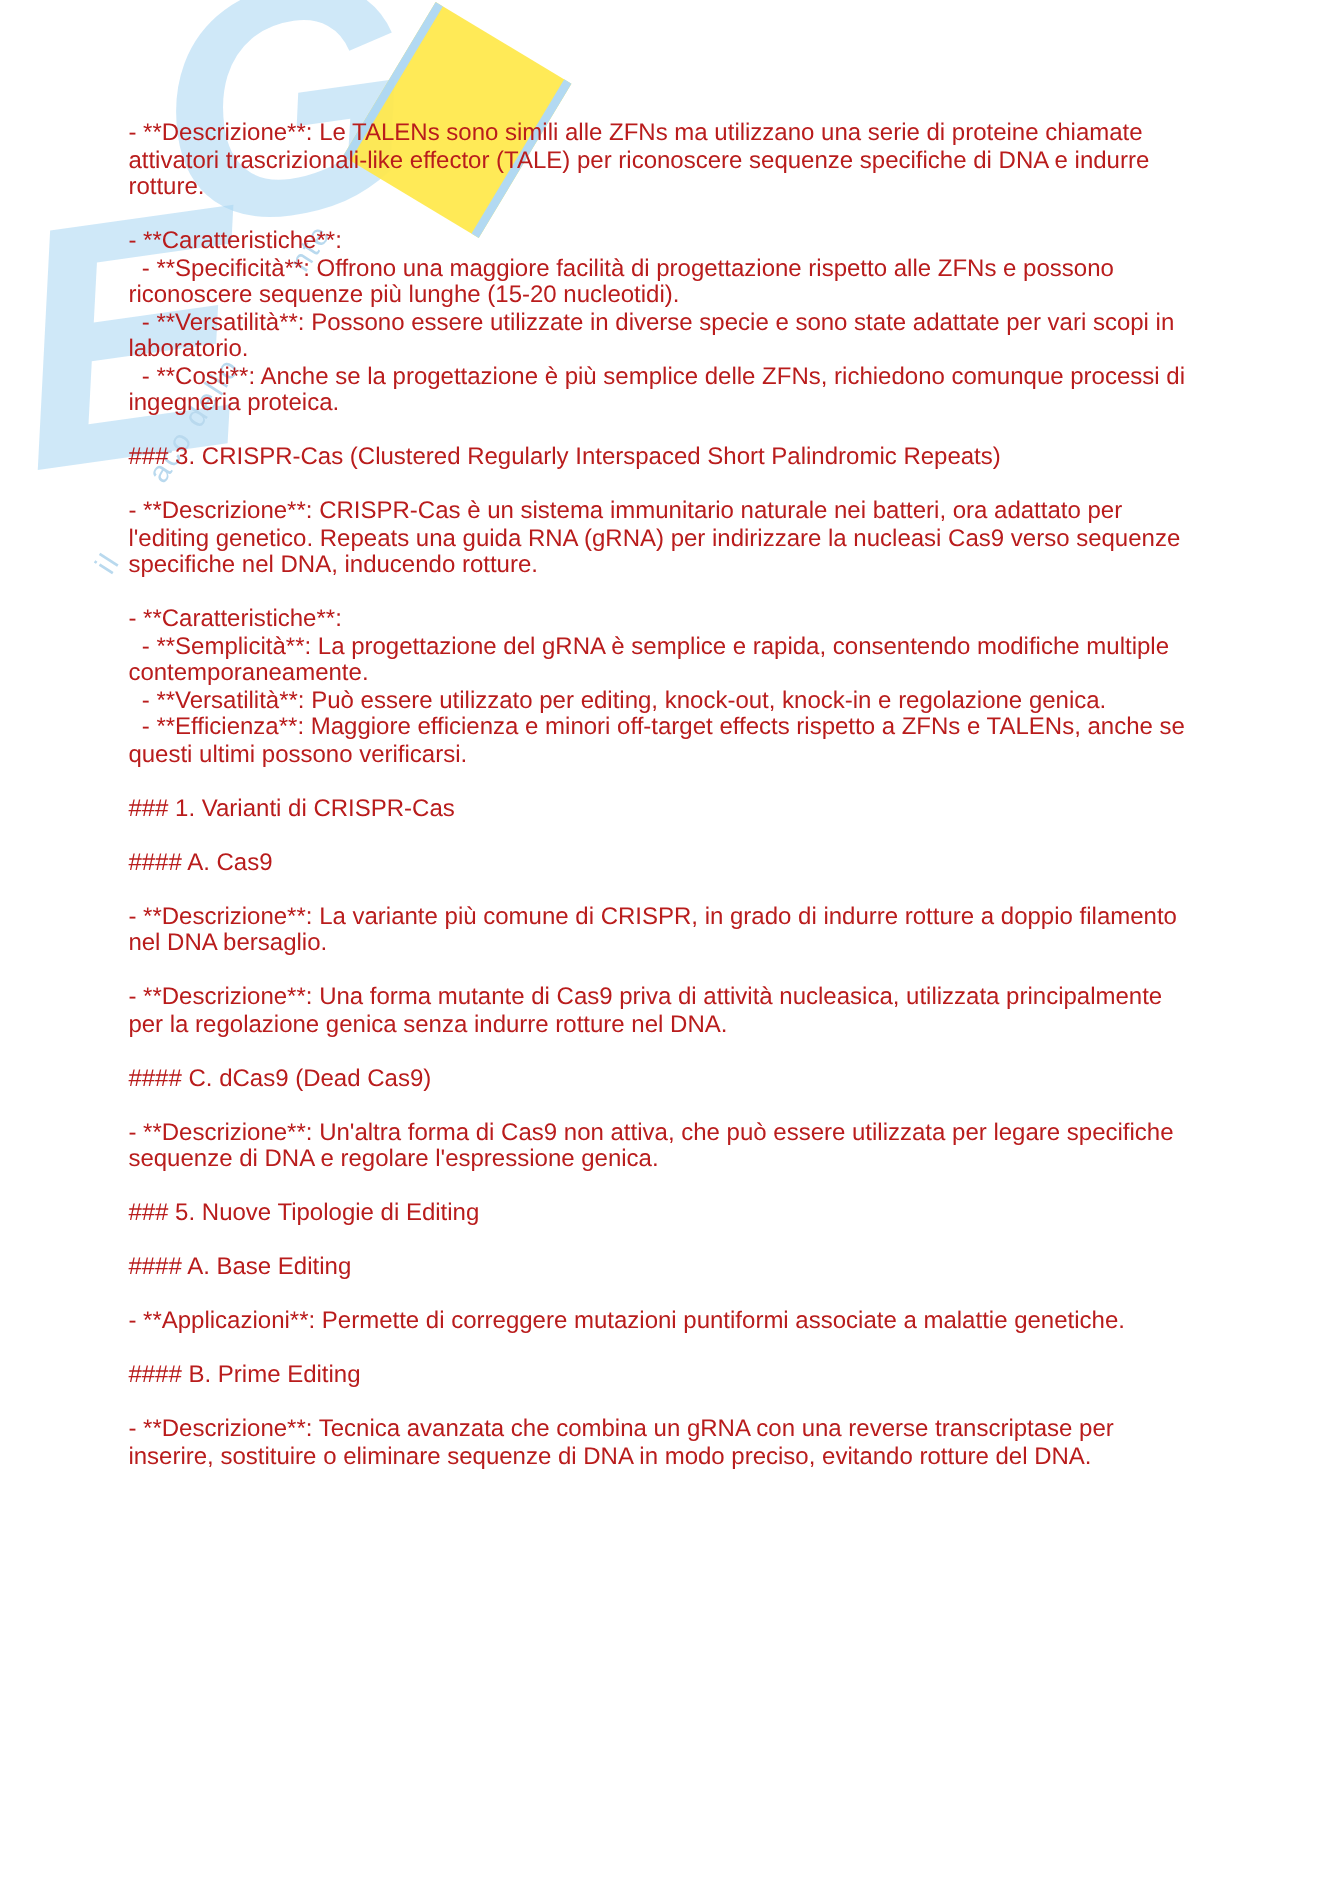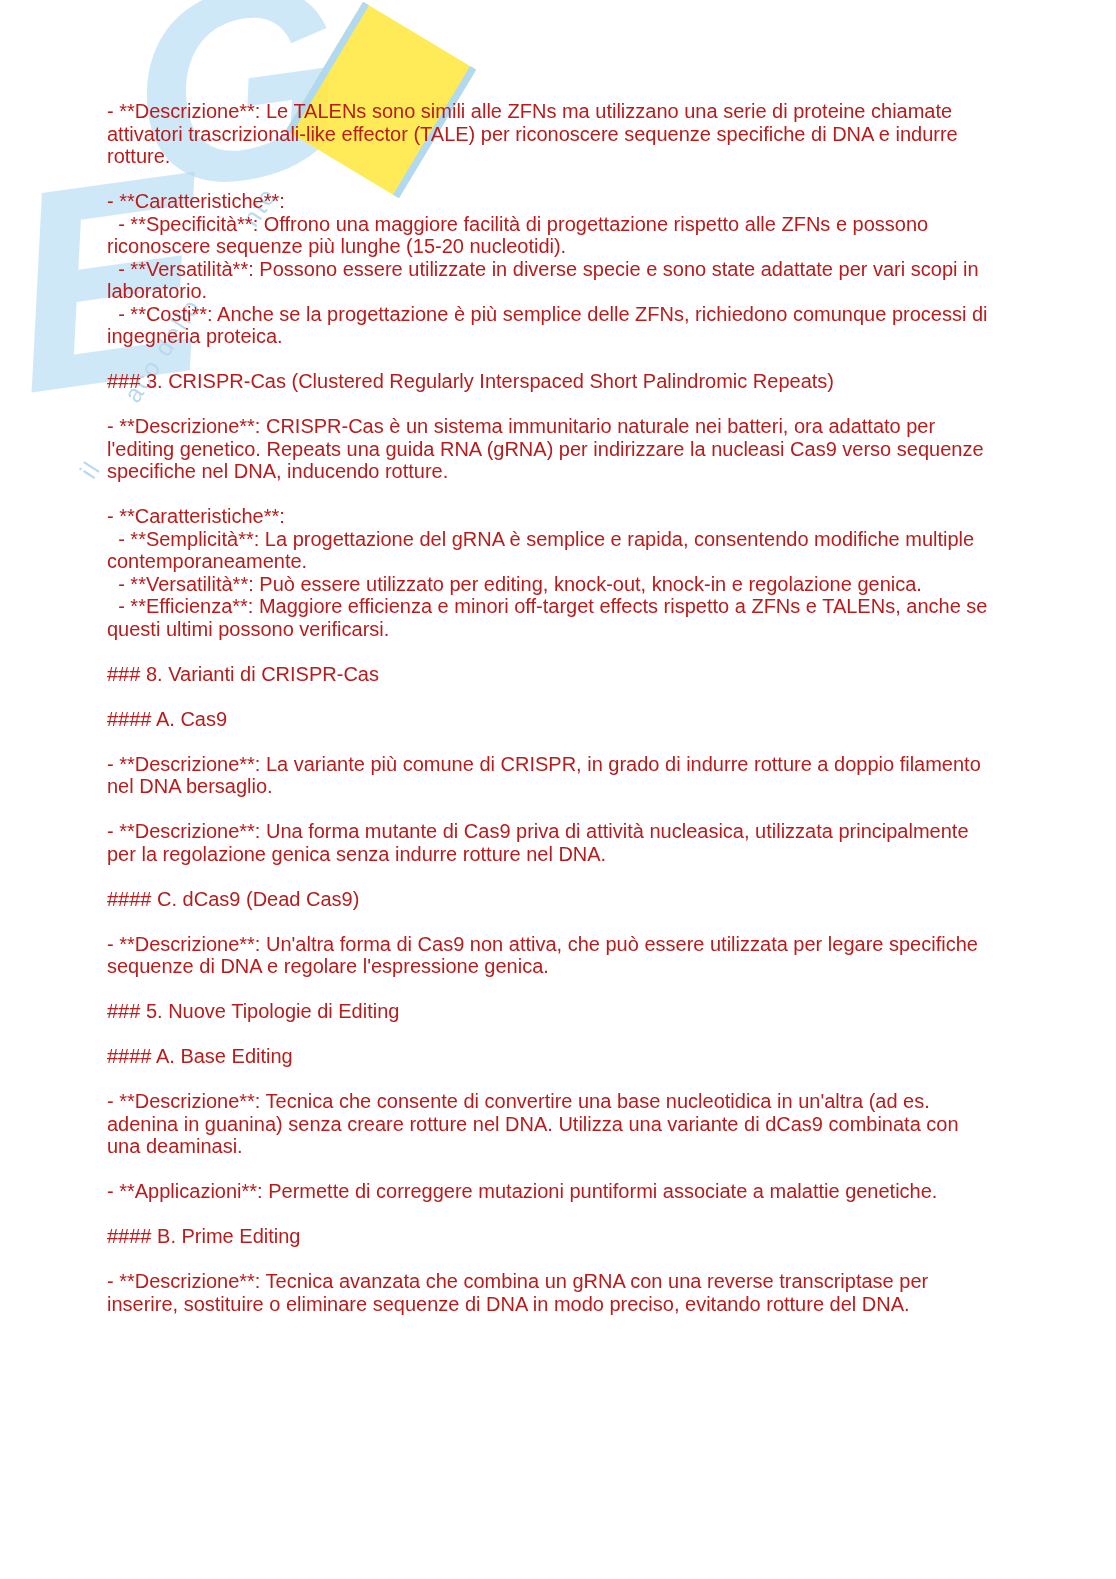--- a/index.html
+++ b/index.html
@@ -91,27 +91,26 @@
     <p class="para">- **Caratteristiche**:
   - **Specificità**: Offrono una maggiore facilità di progettazione rispetto alle ZFNs e possono riconoscere sequenze più lunghe (15-20 nucleotidi).
   - **Versatilità**: Possono essere utilizzate in diverse specie e sono state adattate per vari scopi in laboratorio.
   - **Costi**: Anche se la progettazione è più semplice delle ZFNs, richiedono comunque processi di ingegneria proteica.</p>
     <p class="para">### 3. CRISPR-Cas (Clustered Regularly Interspaced Short Palindromic Repeats)</p>
     <p class="para">- **Descrizione**: CRISPR-Cas è un sistema immunitario naturale nei batteri, ora adattato per l'editing genetico. Repeats una guida RNA (gRNA) per indirizzare la nucleasi Cas9 verso sequenze specifiche nel DNA, inducendo rotture.</p>
     <p class="para">- **Caratteristiche**:
   - **Semplicità**: La progettazione del gRNA è semplice e rapida, consentendo modifiche multiple contemporaneamente.
   - **Versatilità**: Può essere utilizzato per editing, knock-out, knock-in e regolazione genica.
   - **Efficienza**: Maggiore efficienza e minori off-target effects rispetto a ZFNs e TALENs, anche se questi ultimi possono verificarsi.</p>
-    <p class="para">### 8. Varianti di CRISPR-Cas</p>
+    <p class="para">### 1. Varianti di CRISPR-Cas</p>
     <p class="para">#### A. Cas9</p>
     <p class="para">- **Descrizione**: La variante più comune di CRISPR, in grado di indurre rotture a doppio filamento nel DNA bersaglio.</p>
     <p class="para">- **Descrizione**: Una forma mutante di Cas9 priva di attività nucleasica, utilizzata principalmente per la regolazione genica senza indurre rotture nel DNA.</p>
     <p class="para">#### C. dCas9 (Dead Cas9)</p>
     <p class="para">- **Descrizione**: Un'altra forma di Cas9 non attiva, che può essere utilizzata per legare specifiche sequenze di DNA e regolare l'espressione genica.</p>
     <p class="para">### 5. Nuove Tipologie di Editing</p>
     <p class="para">#### A. Base Editing</p>
-    <p class="para">- **Descrizione**: Tecnica che consente di convertire una base nucleotidica in un'altra (ad es. adenina in guanina) senza creare rotture nel DNA. Utilizza una variante di dCas9 combinata con una deaminasi.</p>
     <p class="para">- **Applicazioni**: Permette di correggere mutazioni puntiformi associate a malattie genetiche.</p>
     <p class="para">#### B. Prime Editing</p>
     <p class="para">- **Descrizione**: Tecnica avanzata che combina un gRNA con una reverse transcriptase per inserire, sostituire o eliminare sequenze di DNA in modo preciso, evitando rotture del DNA.</p>
   </div>
 
 </div>
 
 </body></html>

